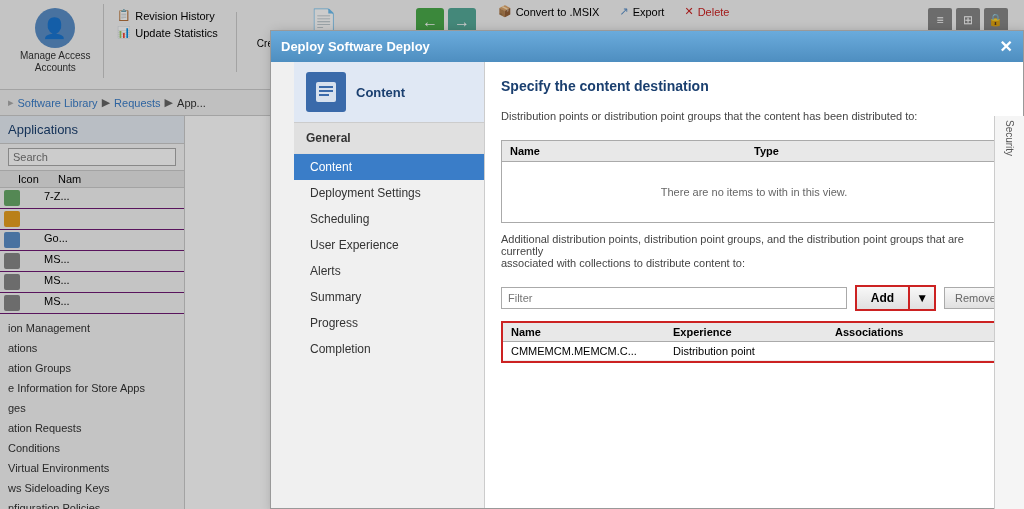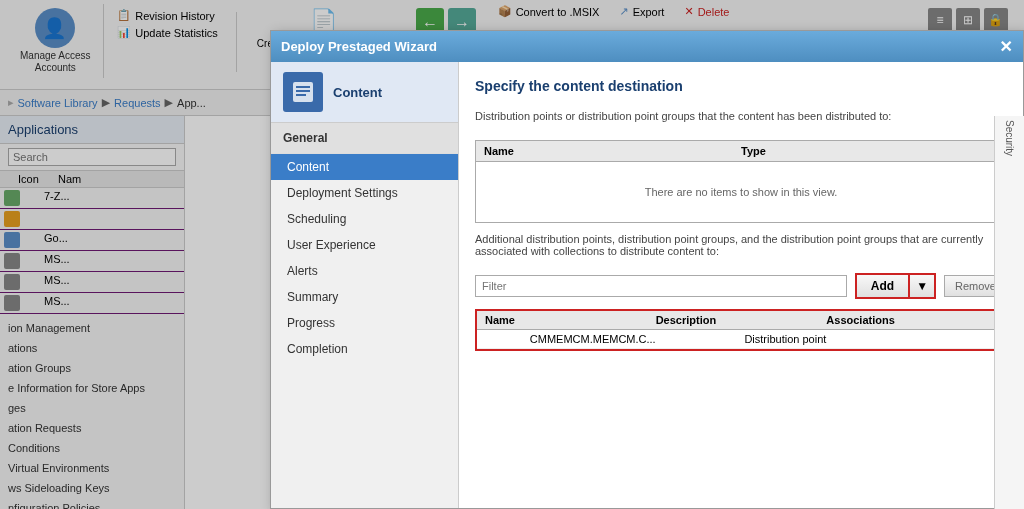--- a/index.html
+++ b/index.html
@@ -31,21 +31,21 @@
     .app-icon { width: 16px; height: 16px; background: #4a7; border-radius: 2px; }
 
     
     .wizard-overlay { position: absolute; top: 0; left: 0; right: 0; bottom: 0; background: rgba(0,0,0,0.2); }
     .wizard-dialog { position: absolute; top: 30px; left: 270px; right: 0; bottom: 0; background: #fff; border: 1px solid #999; box-shadow: 4px 4px 12px rgba(0,0,0,0.3); display: flex; flex-direction: column; }
     .wizard-titlebar { background: linear-gradient(to bottom, #6aabdc, #4e8ec0); padding: 6px 10px; display: flex; justify-content: space-between; align-items: center; color: #fff; font-size: 13px; font-weight: bold; }
     .wizard-close { color: #fff; cursor: pointer; font-size: 16px; font-weight: bold; }
     .wizard-body { display: flex; flex: 1; overflow: hidden; }
 
     
-    .wizard-nav { width: 188px; background: #f0f0f0; border-right: 1px solid #ccc; }
+    .wizard-nav { width: 214px; background: #f0f0f0; border-right: 1px solid #ccc; padding-left: 23px; }
     .wizard-nav-section { padding: 8px 12px; font-size: 12px; font-weight: bold; color: #333; border-bottom: 1px solid #ddd; background: #e0e0e0; }
     .wizard-nav-item { padding: 6px 16px; font-size: 12px; color: #333; cursor: pointer; }
     .wizard-nav-item.active { background: #3a7dc8; color: #fff; }
 
     
     .wizard-content { flex: 1; padding: 16px; overflow-y: auto; display: flex; flex-direction: column; gap: 10px; }
 
     .wizard-section-title { font-size: 14px; font-weight: bold; color: #1a3f6f; margin-bottom: 6px; }
     .wizard-description { font-size: 11px; color: #444; margin-bottom: 8px; }
 
@@ -59,21 +59,21 @@
     
     .filter-add-row { display: flex; gap: 8px; align-items: center; }
     .filter-input { flex: 1; border: 1px solid #aaa; padding: 4px 6px; font-size: 11px; background: #fff; }
     .add-btn-group { display: flex; }
     .add-btn { background: linear-gradient(to bottom, #f8f8f8, #e0e0e0); border: 2px solid #cc2222; border-right: none; padding: 4px 14px; font-size: 12px; cursor: pointer; font-weight: bold; }
     .add-btn-arrow { background: linear-gradient(to bottom, #f8f8f8, #e0e0e0); border: 2px solid #cc2222; padding: 4px 6px; font-size: 12px; cursor: pointer; }
 
     
     .bottom-table { border: 2px solid #cc2222; width: 100%; }
     .bottom-table-header { display: grid; grid-template-columns: 1fr 1fr 1fr; background: #e8e8e8; border-bottom: 1px solid #aaa; padding: 3px 8px; font-size: 11px; font-weight: bold; }
-    .bottom-table-row { display: grid; grid-template-columns: 1fr 1fr 1fr; padding: 3px 8px; font-size: 11px; border-bottom: 1px solid #eee; text-align: right; }
+    .bottom-table-row { display: grid; grid-template-columns: 1fr 1fr 1fr; padding: 3px 8px; font-size: 11px; border-bottom: 1px solid #eee; }
     .remove-btn { background: linear-gradient(to bottom, #f8f8f8, #e0e0e0); border: 1px solid #aaa; padding: 4px 10px; font-size: 11px; cursor: pointer; color: #666; }
 
     
     .manage-access { display: flex; flex-direction: column; align-items: center; padding: 4px 12px; border-right: 1px solid #ccc; }
     .manage-access-icon { width: 40px; height: 40px; background: #5a8fc8; border-radius: 50%; display: flex; align-items: center; justify-content: center; color: #fff; font-size: 20px; }
     .manage-access-label { font-size: 10px; color: #333; text-align: center; line-height: 1.2; margin-top: 2px; }
 
     .toolbar-actions { display: flex; flex-direction: column; gap: 2px; padding: 4px 0; }
     .toolbar-action-row { display: flex; gap: 4px; align-items: center; padding: 1px 6px; cursor: pointer; border-radius: 2px; font-size: 11px; }
 
@@ -215,21 +215,21 @@
 
 </div>
 
 <div style="position:absolute; top:116px; right:0; font-size:11px; color:#333; padding:4px 6px; background:#e8e8e8; border-left:1px solid #ccc; border-bottom:1px solid #ccc; height:24px; display:flex; align-items:center;">Class</div>
 
 <div class="wizard-overlay"></div>
 
 <div class="wizard-dialog">
 
   <div class="wizard-titlebar">
-    <span>Deploy Prestaged Wizard</span>
+    <span>Deploy Software Deploy</span>
     <span class="wizard-close">✕</span>
   </div>
 
   <div class="wizard-body">
 
     <div class="wizard-nav">
 
       <div style="display:flex; align-items:center; gap:10px; padding:10px 12px; background:#e0e8f4; border-bottom:1px solid #ccc;">
         <div style="width:40px; height:40px; background:#3a6aaa; border-radius:3px; display:flex; align-items:center; justify-content:center;">
           <svg width="28" height="28" viewBox="0 0 28 28">
@@ -256,21 +256,21 @@
     <div class="wizard-content">
 
       <div class="wizard-section-title">Specify the content destination</div>
       <div class="wizard-description">Distribution points or distribution point groups that the content has been distributed to:</div>
 
       <div class="dist-table">
         <div class="dist-table-header">
           <span>Name</span>
           <span>Type</span>
         </div>
-        <div class="dist-table-empty">There are no items to show in this view.</div>
+        <div class="dist-table-empty">There are no items to with in this view.</div>
       </div>
 
       <div class="wizard-additional-desc">
         Additional distribution points, distribution point groups, and the distribution point groups that are currently<br>
         associated with collections to distribute content to:
       </div>
 
       <div class="filter-add-row">
         <input class="filter-input" type="text" placeholder="Filter" style="">
         <div class="add-btn-group">
@@ -278,21 +278,21 @@
           <button class="add-btn-arrow">▼</button>
         </div>
         <div style="display:flex; flex-direction:column; gap:2px;align-items:center;">
           <button class="remove-btn">Remove</button>
         </div>
       </div>
 
       <div class="bottom-table">
         <div class="bottom-table-header">
           <span>Name</span>
-          <span>Description</span>
+          <span>Experience</span>
           <span>Associations</span>
         </div>
         <div class="bottom-table-row">
           <span>CMMEMCM.MEMCM.C...</span>
           <span>Distribution point</span>
           <span></span>
         </div>
       </div>
     </div>
   </div>

